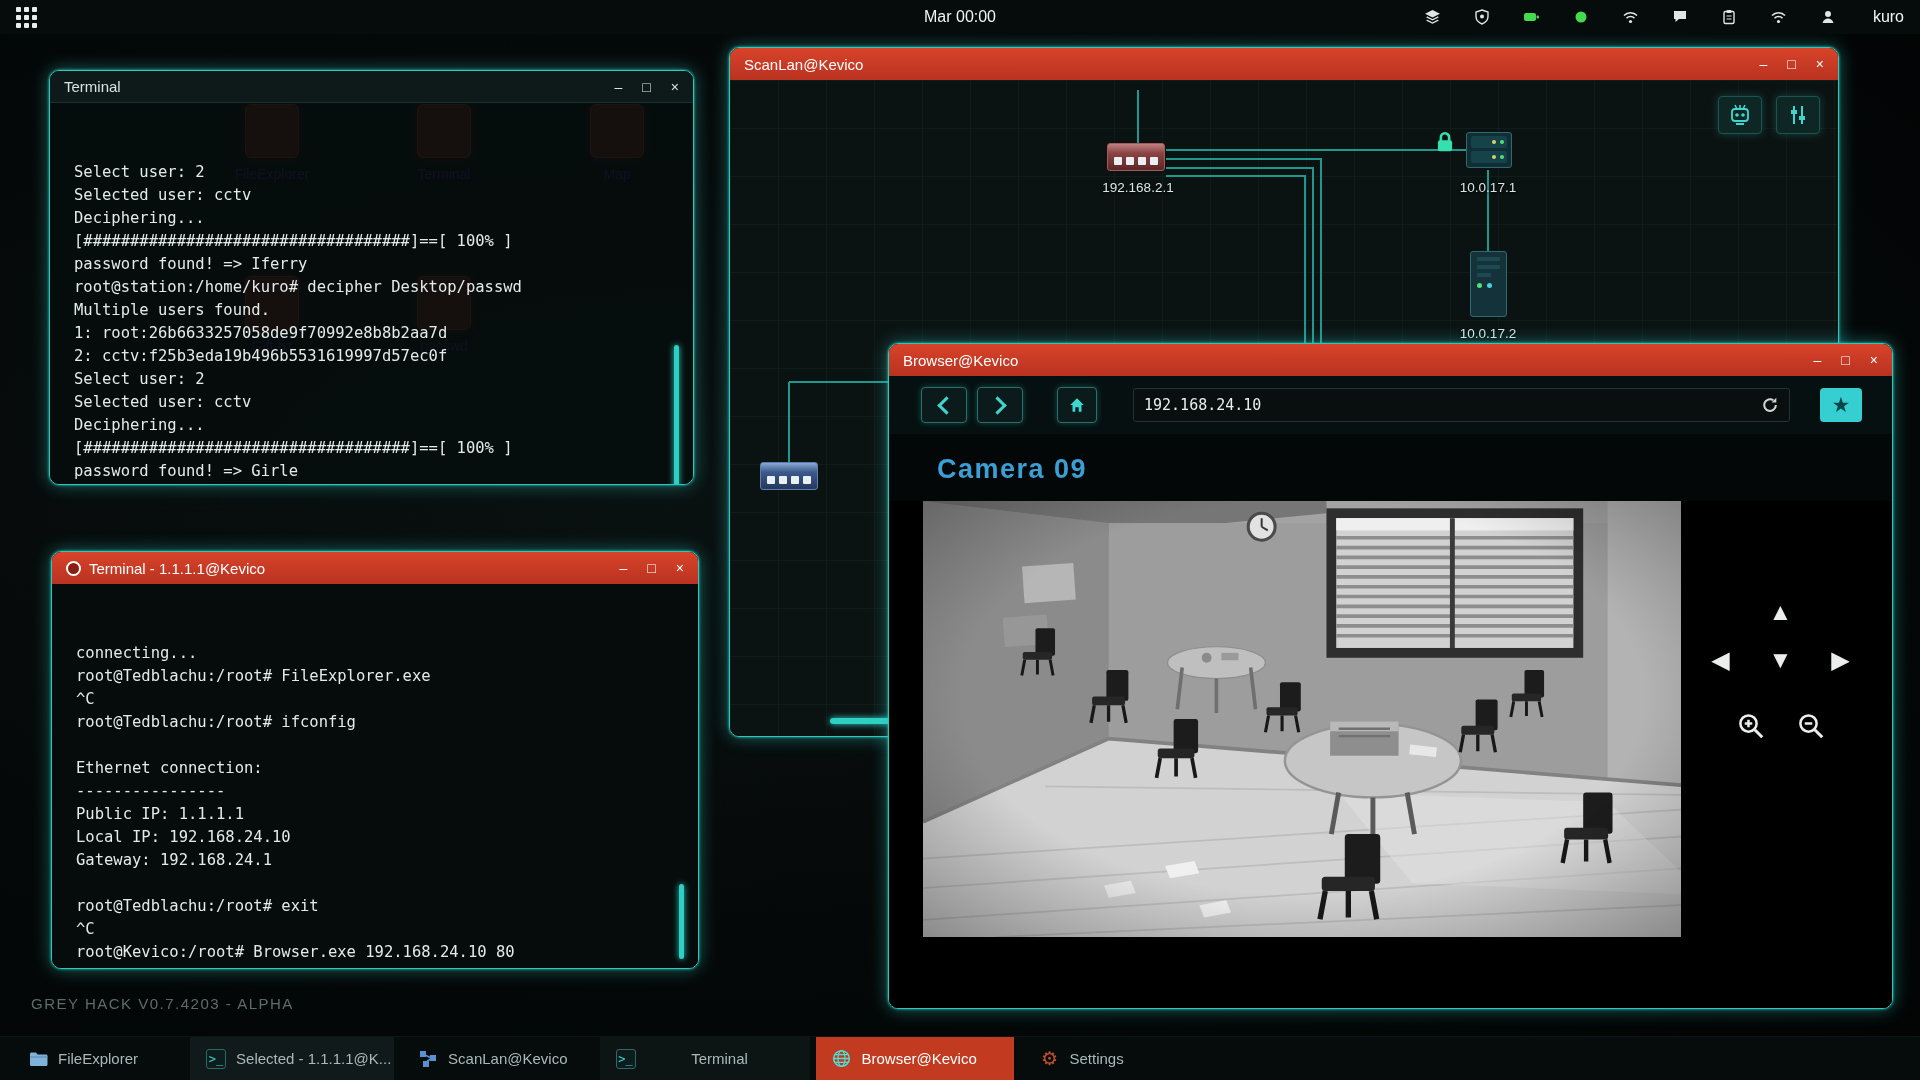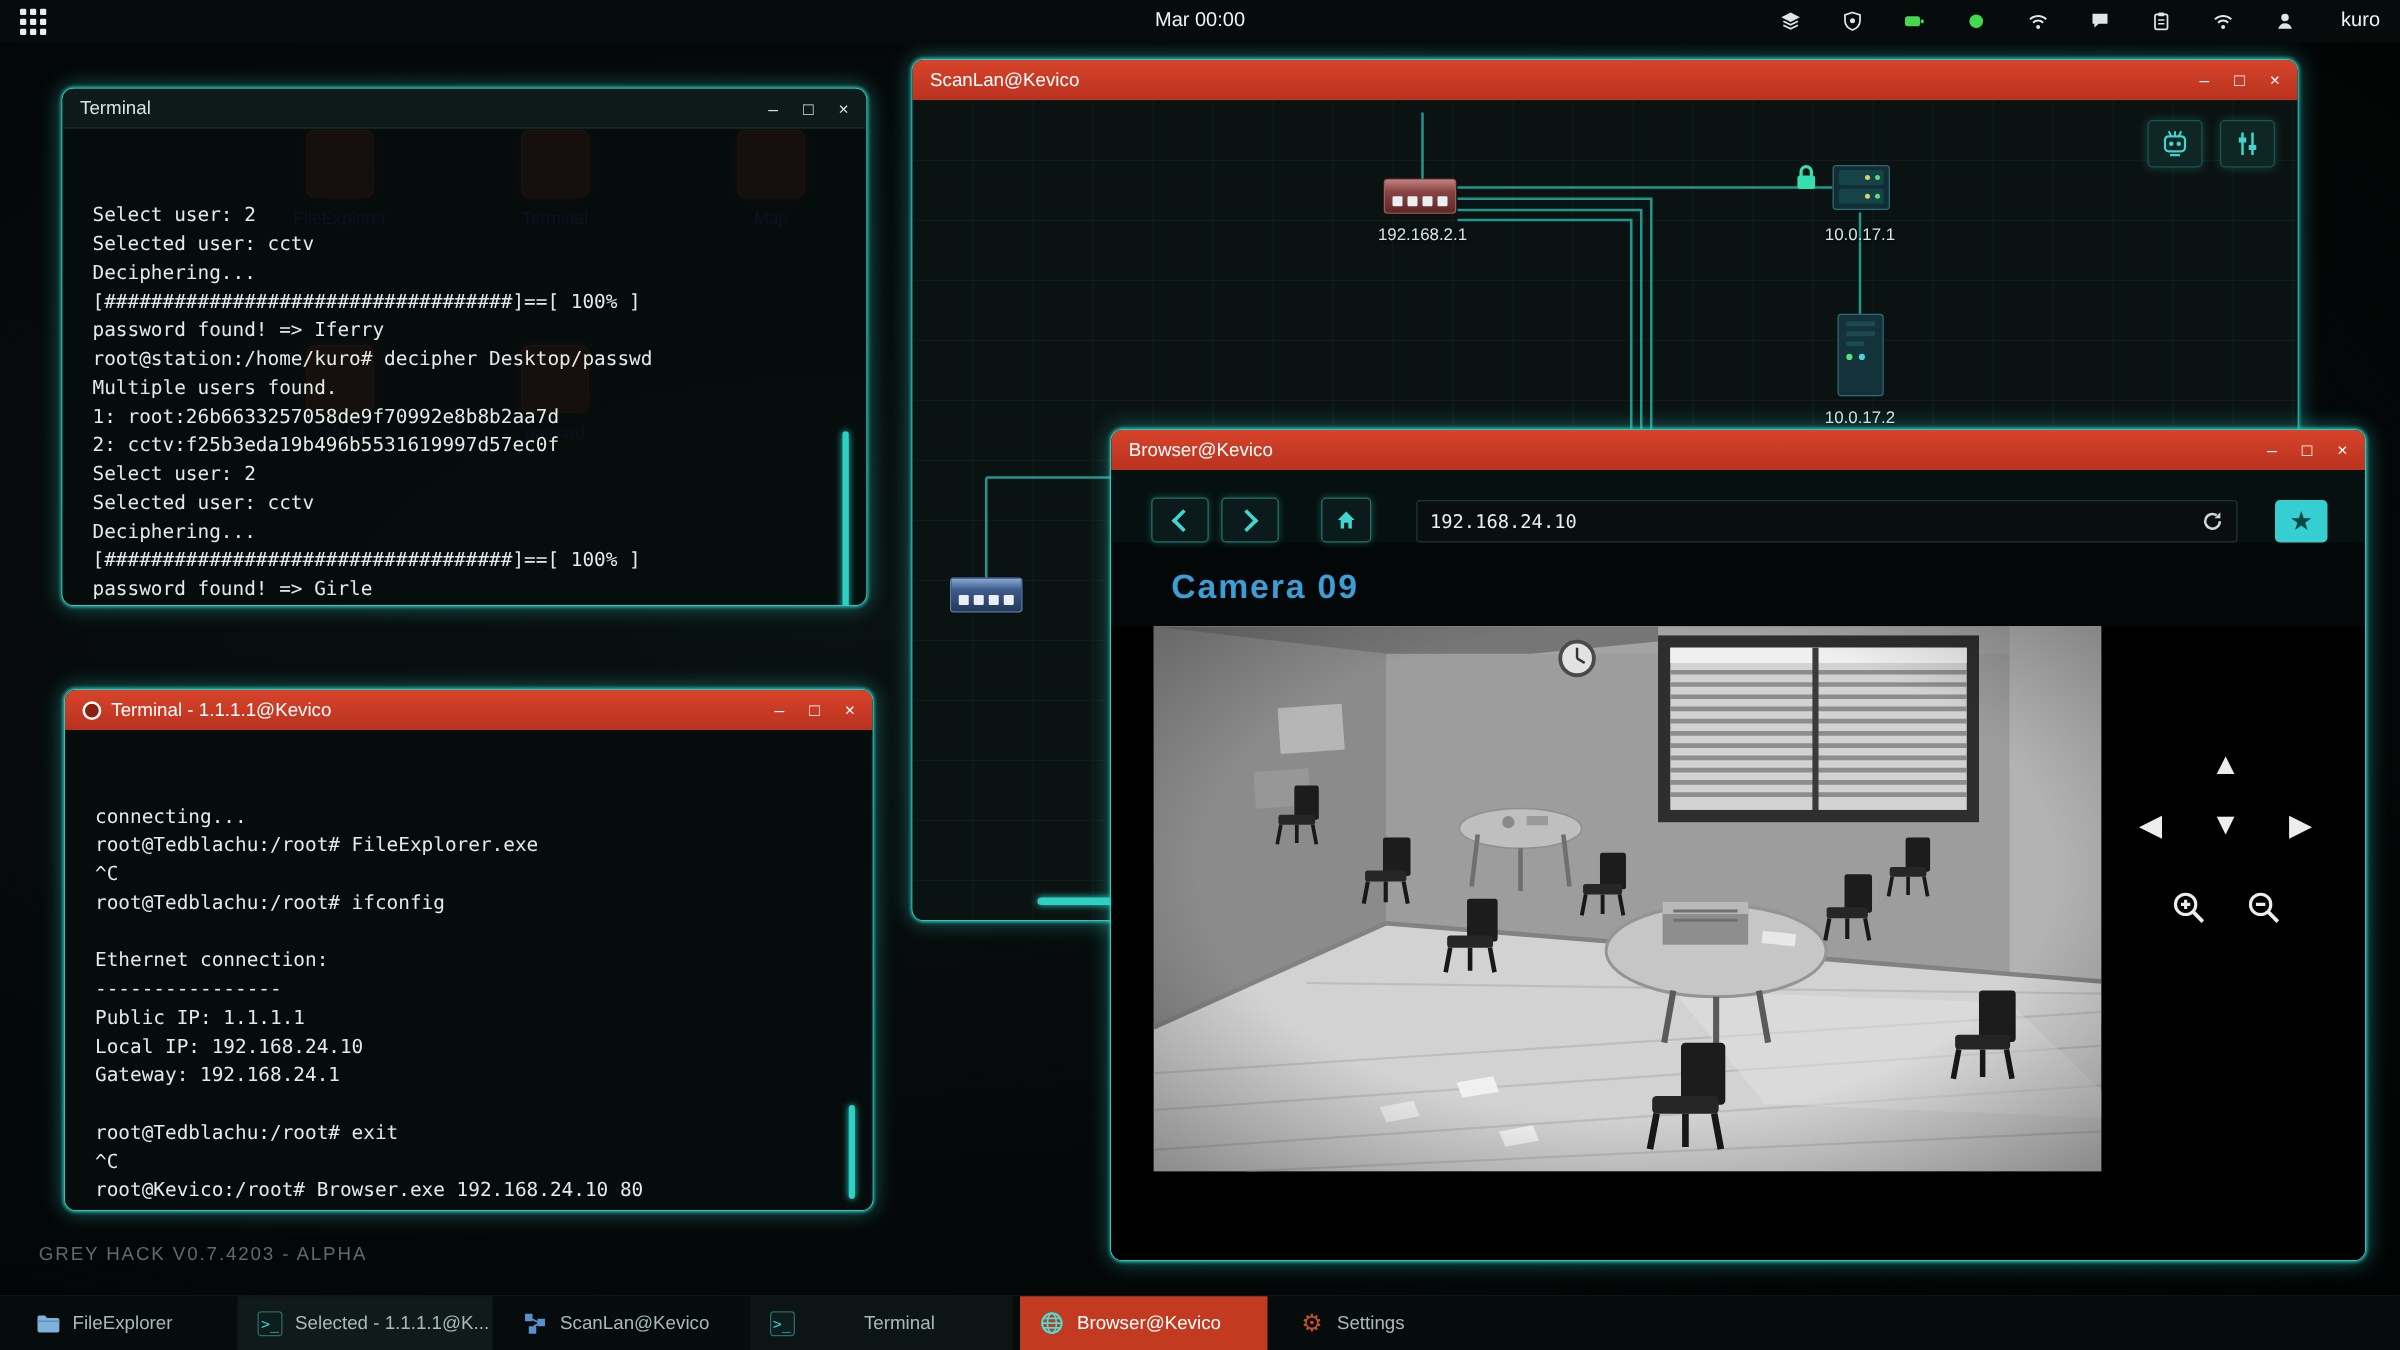--- a/index.html
+++ b/index.html
@@ -66,21 +66,21 @@
   .tower .led { width:5px; height:5px; border-radius:50%; background:#52e07a; box-shadow:10px 0 0 #4ad0d8; margin-top:6px; }
   .maptool { position:absolute; width:44px; height:38px; background:#0e2624; border:1px solid #1d5450;
     border-radius:4px; display:flex; align-items:center; justify-content:center; cursor:pointer;
     box-shadow:0 0 8px rgba(47,214,204,.25); }
   .hthumb { position:absolute; height:6px; border-radius:3px; background:#2fd0c4; box-shadow:0 0 6px #2fd0c4; }
 
   
   .bro-body { height:calc(100% - 32px); background:#030707; display:flex; flex-direction:column; }
   .tabstrip { height:30px; background:#0a1211; display:flex; align-items:flex-end; padding-left:14px; }
   .tab { background:#11211f; color:#3fd6cf; font-size:13px; padding:6px 18px; border-radius:4px 4px 0 0; cursor:pointer; }
-  .toolbar { height:58px; display:flex; align-items:flex-end; gap:10px; padding:0 30px 0 32px; background:#061010; }
+  .toolbar { height:58px; display:flex; align-items:center; gap:10px; padding:0 30px 0 32px; background:#061010; }
   .navbtn { width:46px; height:36px; background:#0b1b1b; border:1px solid #2a6f6a; border-radius:4px;
     display:flex; align-items:center; justify-content:center; cursor:pointer; box-shadow:0 0 6px rgba(47,214,204,.3); }
   .chev { display:inline-block; width:13px; height:13px; }
   .chev.left  { border-top:3px solid #3fd6cf; border-left:3px solid #3fd6cf; transform:rotate(-45deg); margin-left:5px; }
   .chev.right { border-top:3px solid #3fd6cf; border-right:3px solid #3fd6cf; transform:rotate(45deg); margin-right:5px; }
   .homebtn { width:40px; height:36px; margin-left:24px; }
   .urlbar { flex:1; height:34px; margin-left:26px; background:#090e0e; border:1px solid #243434; border-radius:3px;
     display:flex; align-items:center; padding:0 10px; }
   .urlbar input { flex:1; background:transparent; border:none; outline:none; color:#e9eded;
     font-family:"DejaVu Sans Mono", monospace; font-size:15px; }

